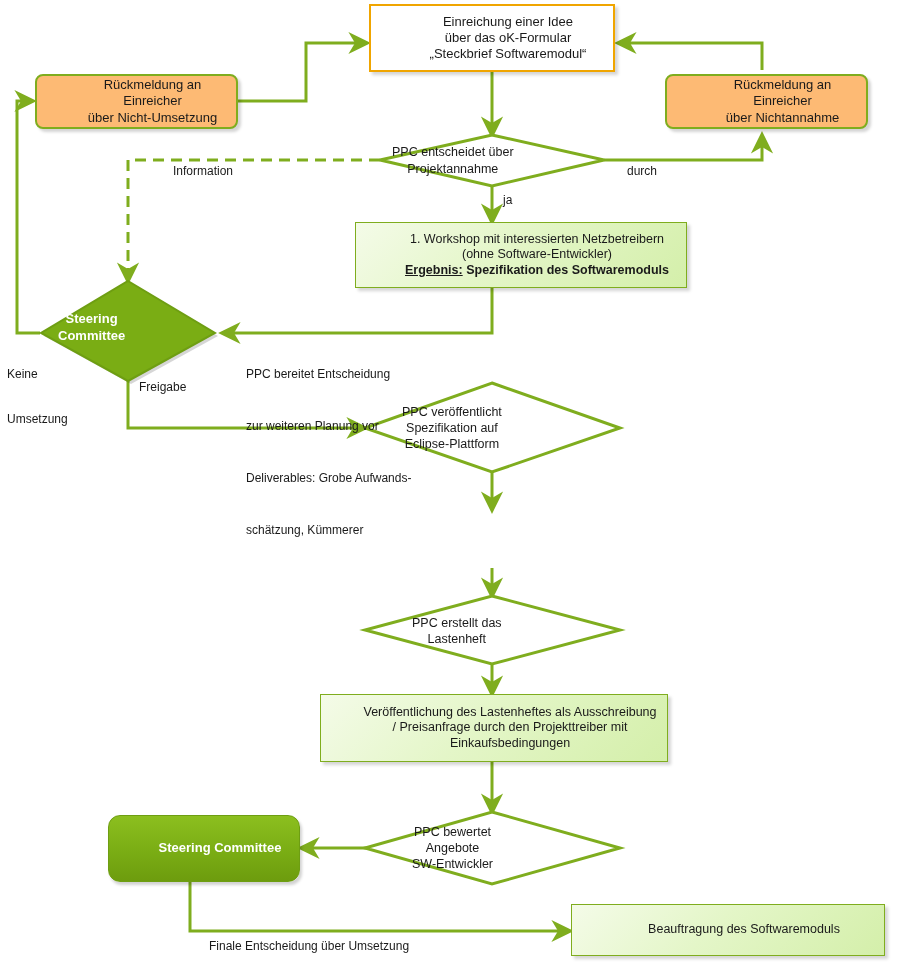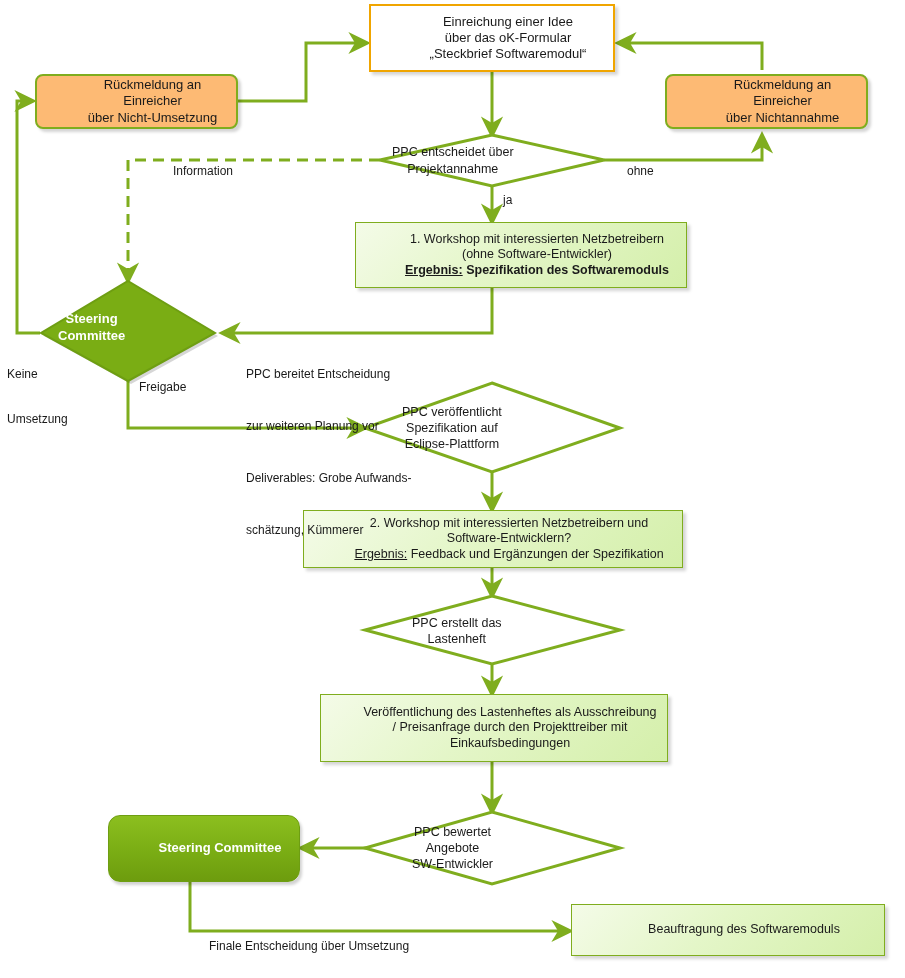--- a/index.html
+++ b/index.html
@@ -149,30 +149,20 @@
   </div>
 
   <div class="dtext" style="left:402px;top:400px;width:180px;height:56px;">
     <div>
       <div>PPC veröffentlicht</div>
       <div>Spezifikation auf</div>
       <div>Eclipse-Plattform</div>
     </div>
   </div>
 
-  <div class="node pbox shadow" style="left:303px;top:510px;width:380px;height:58px;">
-    <div class="txt">
-      <div>2. Workshop mit interessierten Netzbetreibern und</div>
-      <div>Software-Entwicklern?</div>
-      <div>
-        <span class="u">Ergebnis:</span>
-        <span>Feedback und Ergänzungen der Spezifikation</span>
-      </div>
-    </div>
-  </div>
 
   <div class="dtext" style="left:412px;top:612px;width:160px;height:38px;">
     <div>
       <div>PPC erstellt das</div>
       <div>Lastenheft</div>
     </div>
   </div>
 
   <div class="node pbox shadow" style="left:320px;top:694px;width:348px;height:68px;">
     <div class="txt">
@@ -195,21 +185,21 @@
   </div>
 
   <div class="node pbox shadow" style="left:571px;top:904px;width:314px;height:52px;">
     <div class="txt">Beauftragung des Softwaremoduls</div>
   </div>
 
   <div class="elabel" style="left:173px;top:164px;">Information</div>
 
   <div class="elabel" style="left:503px;top:193px;">ja</div>
 
-  <div class="elabel" style="left:627px;top:164px;">ohne</div>
+  <div class="elabel" style="left:627px;top:164px;">durch</div>
 
   <div class="elabel" style="left:7px;top:337px;">
     <div>Keine</div>
     <div>Umsetzung</div>
   </div>
 
   <div class="elabel" style="left:139px;top:380px;">Freigabe</div>
 
   <div class="elabel" style="left:246px;top:331px;line-height:1.45;">
     <div>PPC bereitet Entscheidung</div>

